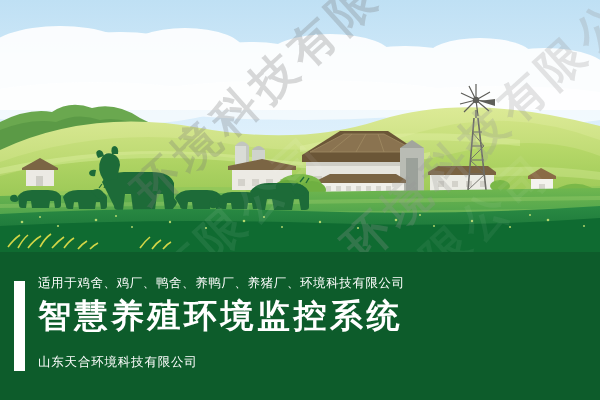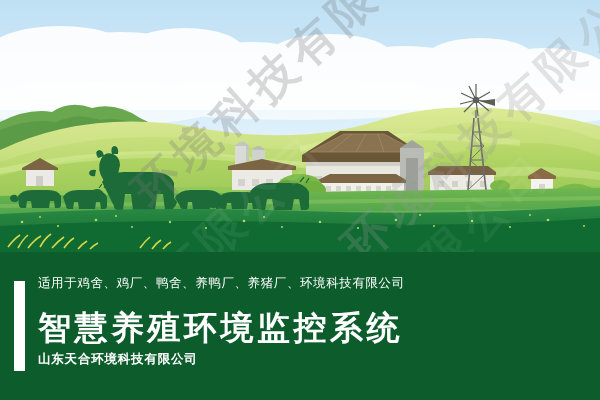--- a/index.html
+++ b/index.html
@@ -95,30 +95,30 @@
     letter-spacing: 0.6px;
     line-height: 18px;
     white-space: nowrap;
   }
   .title {
     color: #ffffff;
     font-size: 33px;
     font-weight: 700;
     letter-spacing: 3.5px;
     line-height: 44px;
-    margin-top: 14px;
+    margin-top: 2px;
     white-space: nowrap;
   }
   .company {
     color: #ffffff;
     font-size: 12.5px;
-    font-weight: 700;
+    font-weight: 400;
     letter-spacing: 0.8px;
     line-height: 18px;
-    margin-top: 0;
+    margin-top: 15px;
     white-space: nowrap;
   }
 </style>
 </head>
 <body>
 
 <div class="poster">
 
   <div class="scene">
     <svg width="600" height="252" viewBox="0 0 600 252" xmlns="http://www.w3.org/2000/svg">

